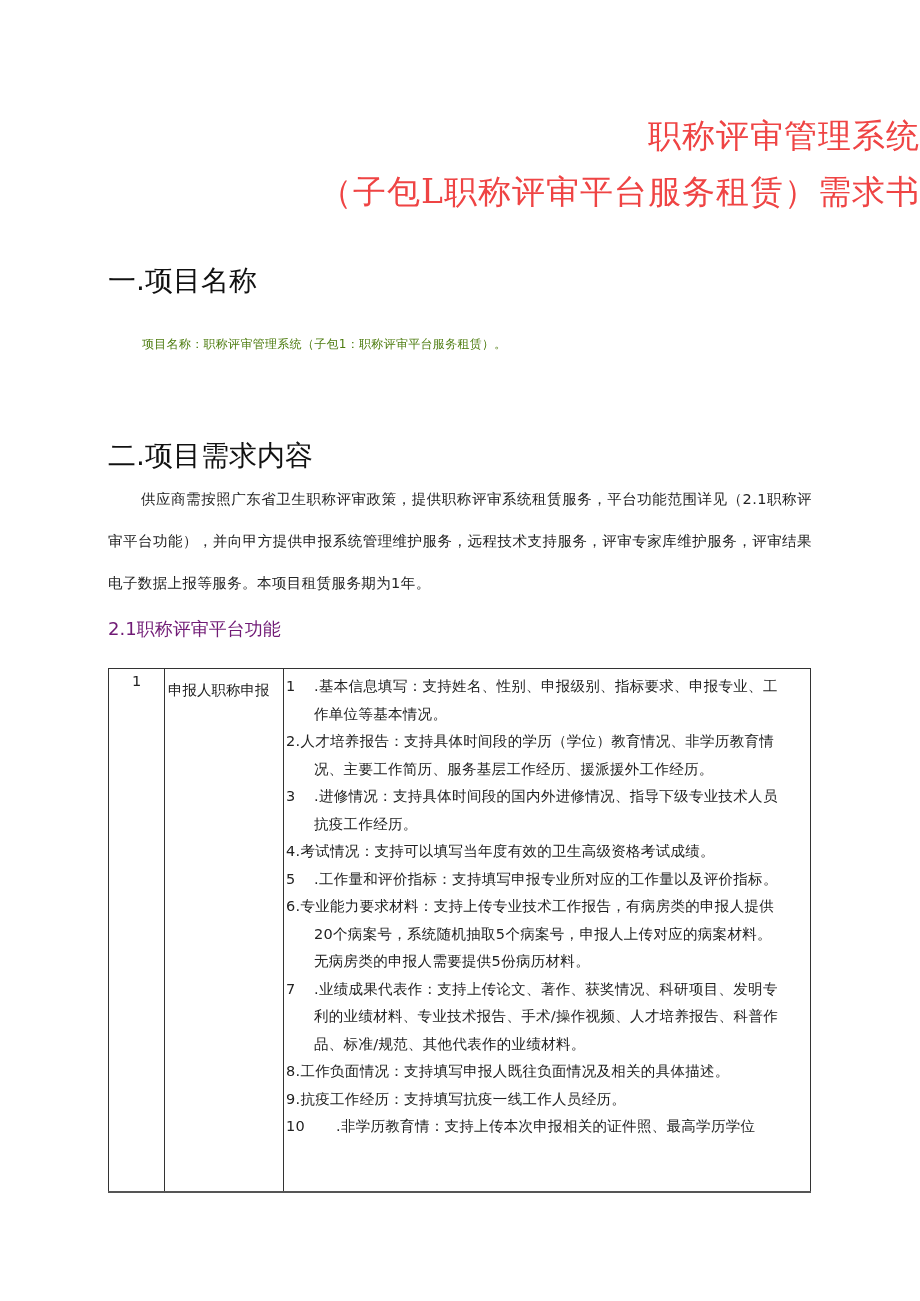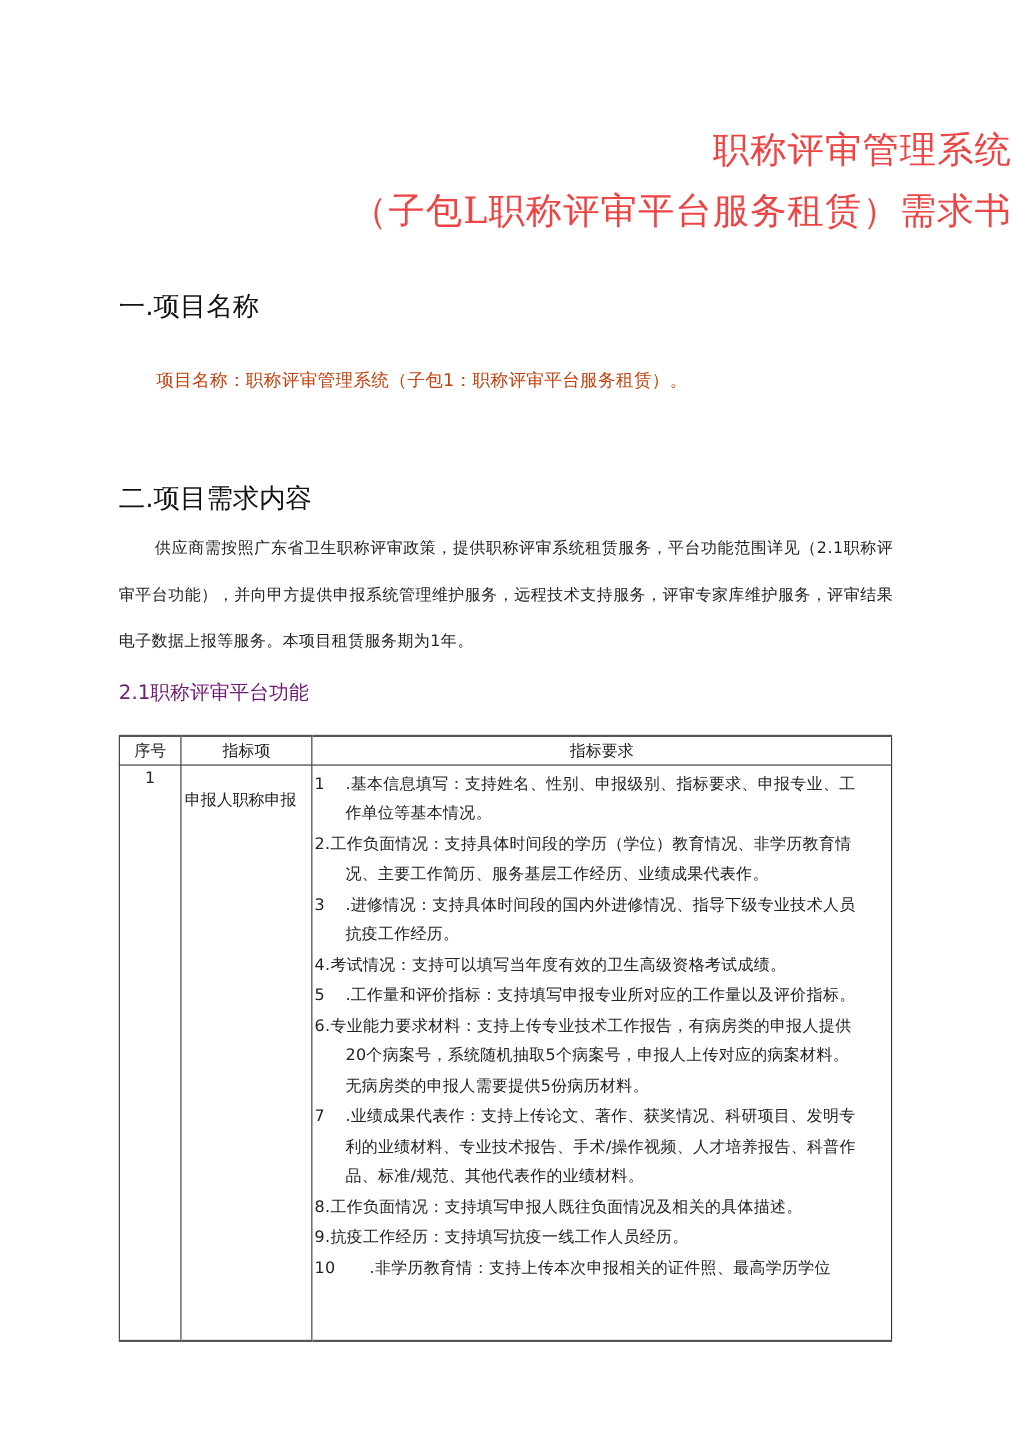--- a/index.html
+++ b/index.html
@@ -2,32 +2,32 @@
 <html><head>
 <meta charset="utf-8">
 <style>
   html, body { margin: 0; padding: 0; background: #ffffff; }
   body { width: 920px; height: 1301px; position: relative; overflow: hidden;
          font-family: "DejaVu Sans", "Liberation Sans", sans-serif; color: #1a1a1a; }
   .title { position: absolute; left: 0; width: 920px; text-align: right;
            font-family: "DejaVu Serif", "Liberation Serif", serif; font-size: 33px; color: #ef4444; letter-spacing: 1px; }
   .t1 { top: 114px; }
   .t2 { top: 170px; }
-  .h1 { position: absolute; left: 108px; font-size: 24px; font-weight: normal; color: #111; }
-  .p  { position: absolute; font-size: 16px; color: #c2410c; letter-spacing: 0.3px; }
+  .h1 { position: absolute; left: 108px; font-size: 28px; font-weight: normal; color: #111; }
+  .p  { position: absolute; font-size: 12px; color: #4d7c0f; letter-spacing: 0.3px; }
   .para { position: absolute; left: 108px; width: 704px; font-size: 14.5px; line-height: 42px; color: #222;
           text-indent: 33px; letter-spacing: 0.4px; text-align: justify; }
   .h2 { position: absolute; left: 108px; top: 617px; font-size: 18px; color: #701a75; }
   table.req { position: absolute; left: 108px; top: 668px; width: 703px; border-collapse: collapse;
               font-size: 14.5px; color: #222; }
   table.req td, table.req th { border: 1px solid #333; vertical-align: top; padding: 0; }
   table.req tr.head { height: 26px; }
   table.req th { font-weight: normal; text-align: center; vertical-align: middle; font-size: 14.5px; border-top: 2px solid #555; }
   table.req td.num { width: 55px; text-align: center; padding-top: 4px; }
-  table.req td.item { width: 115px; padding: 20px 0 0 3px; line-height: 25px; }
+  table.req td.item { width: 115px; padding: 9px 0 0 3px; line-height: 25px; }
   table.req td.req-cell { padding: 4px 4px 0 2px; }
   .req-body { height: 518px; }
   table.req tr.last td { border-bottom: 2px solid #555; }
   .ri { line-height: 27.5px; letter-spacing: 0.3px; }
   .ri .first { white-space: nowrap; }
   .ri .cont { padding-left: 28px; }
   .ri .numtxt { display: inline-block; }
   .ri .numtxt.wide { width: 28px; }
   .ri .numtxt.wide10 { width: 50px; }
 </style>
@@ -41,37 +41,32 @@
   <div class="h1" style="top:262px;">一.项目名称</div>
   <div class="p" style="left:142px; top:336px;">项目名称：职称评审管理系统（子包1：职称评审平台服务租赁）。</div>
 
   <div class="h1" style="top:410px;margin-top:27px;">二.项目需求内容</div>
   <div class="para" style="top:478px;">供应商需按照广东省卫生职称评审政策，提供职称评审系统租赁服务，平台功能范围详见（2.1职称评审平台功能），并向甲方提供申报系统管理维护服务，远程技术支持服务，评审专家库维护服务，评审结果电子数据上报等服务。本项目租赁服务期为1年。</div>
 
   <div class="h2">2.1职称评审平台功能</div>
 
   <table class="req">
     <tbody>
-        <tr class="head">
-      <th style="width:55px;">序号</th>
-      <th style="width:115px;">指标项</th>
-      <th>指标要求</th>
-    </tr>
     <tr class="last">
       <td class="num">1</td>
       <td class="item">申报人职称申报</td>
       <td class="req-cell">
         <div class="req-body" id="req-list">
               <div class="ri">
                 <div class="first"><span class="numtxt wide">1</span><span>.基本信息填写：支持姓名、性别、申报级别、指标要求、申报专业、工</span></div>
                 <div class="cont">作单位等基本情况。</div>
               </div>
               <div class="ri">
-                <div class="first"><span class="numtxt">2.</span><span>工作负面情况：支持具体时间段的学历（学位）教育情况、非学历教育情</span></div>
-                <div class="cont">况、主要工作简历、服务基层工作经历、业绩成果代表作。</div>
+                <div class="first"><span class="numtxt">2.</span><span>人才培养报告：支持具体时间段的学历（学位）教育情况、非学历教育情</span></div>
+                <div class="cont">况、主要工作简历、服务基层工作经历、援派援外工作经历。</div>
               </div>
               <div class="ri">
                 <div class="first"><span class="numtxt wide">3</span><span>.进修情况：支持具体时间段的国内外进修情况、指导下级专业技术人员</span></div>
                 <div class="cont">抗疫工作经历。</div>
               </div>
               <div class="ri">
                 <div class="first"><span class="numtxt">4.</span><span>考试情况：支持可以填写当年度有效的卫生高级资格考试成绩。</span></div>
               </div>
               <div class="ri">
                 <div class="first"><span class="numtxt wide">5</span><span>.工作量和评价指标：支持填写申报专业所对应的工作量以及评价指标。</span></div>

